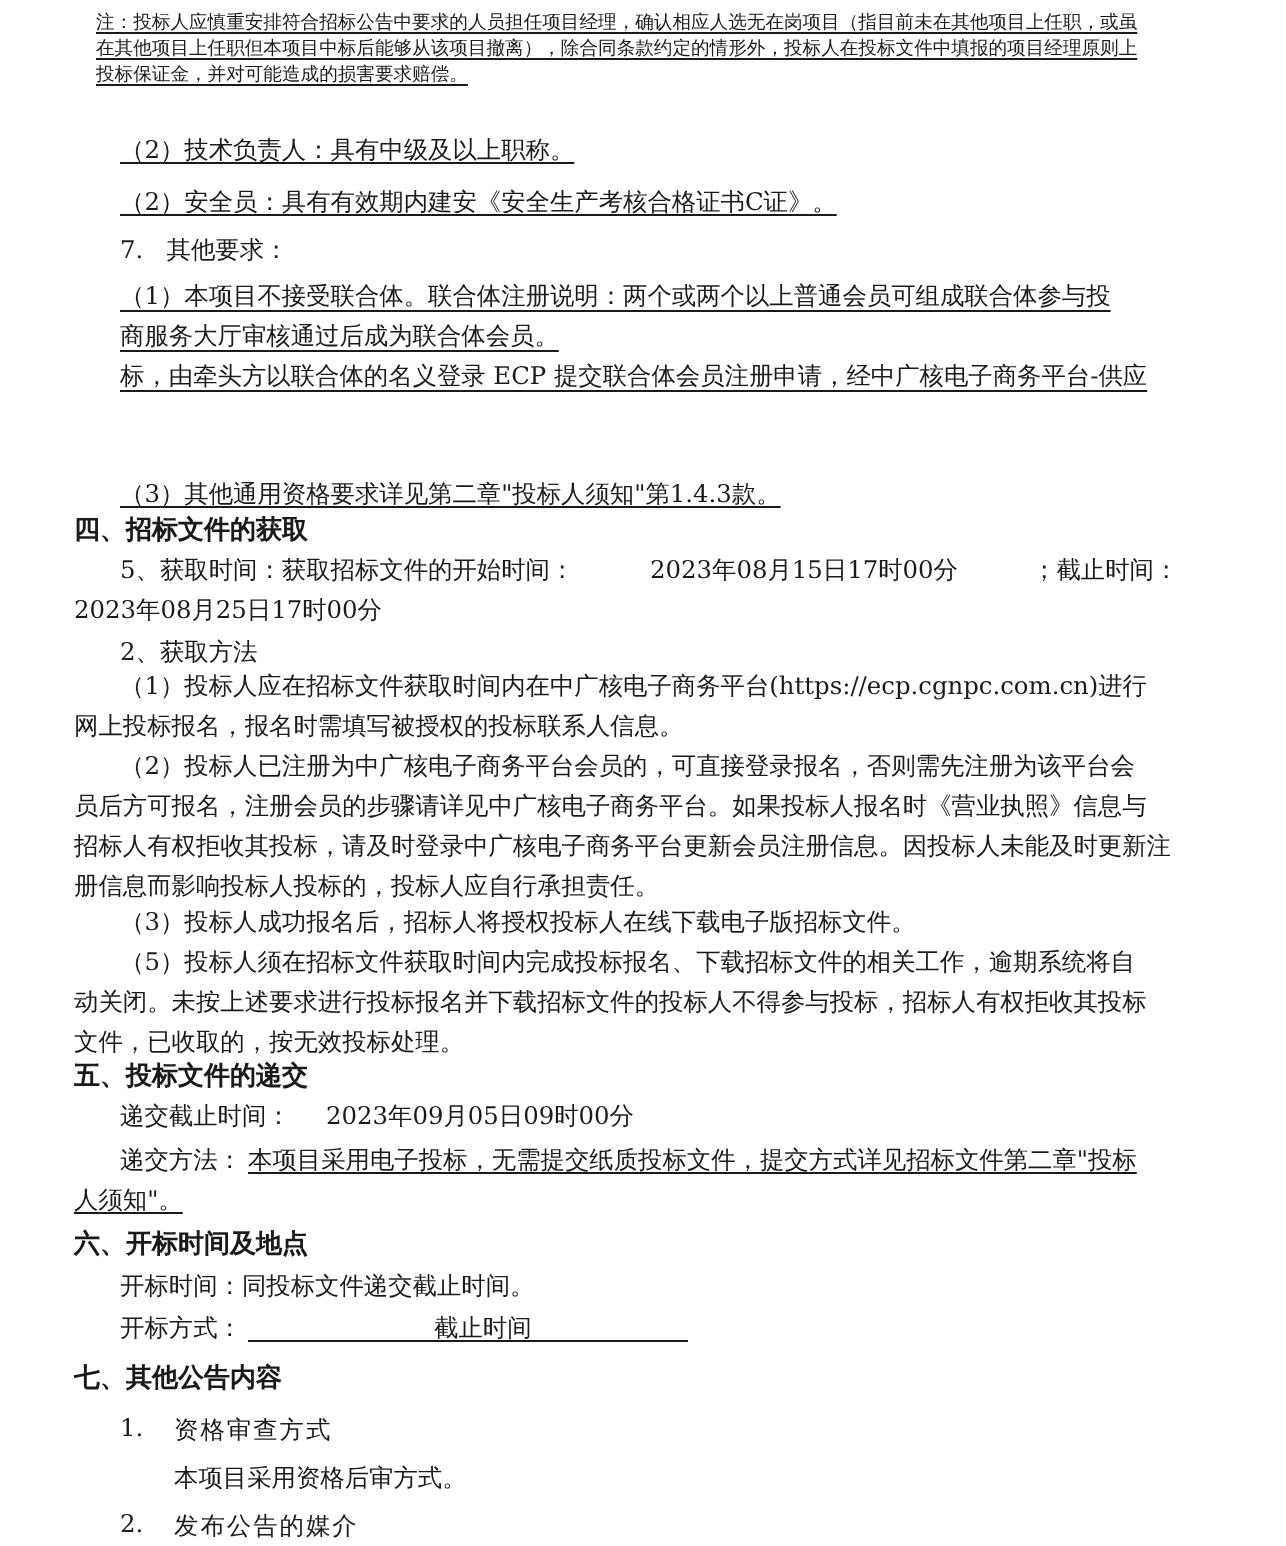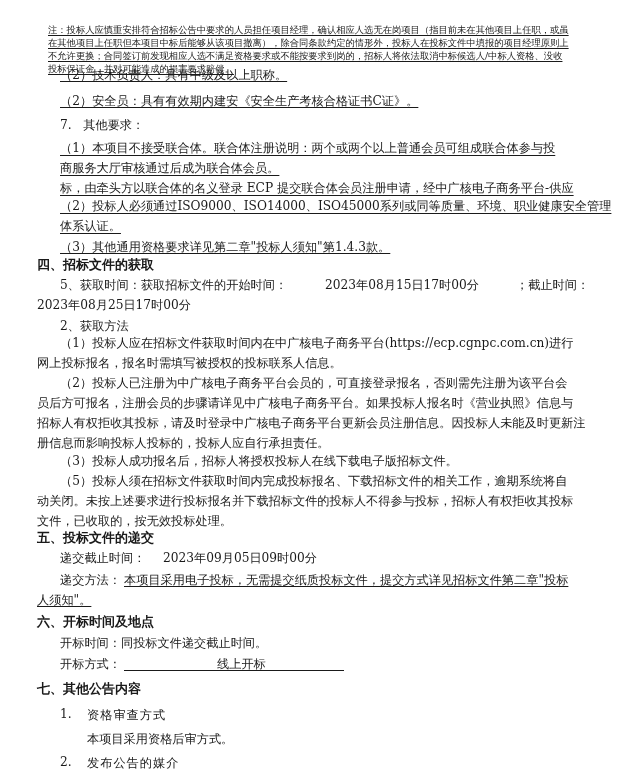--- a/index.html
+++ b/index.html
@@ -4,55 +4,50 @@
   <style>
     html, body { margin: 0; padding: 0; background: #ffffff; }
     body {
       width: 643px; height: 773px; overflow: hidden; position: relative;
       font-family: "DejaVu Serif", "Liberation Serif", serif;
       color: #1a1a1a;
     }
     .page { position: absolute; left: 0; top: 0; width: 643px; height: 773px; }
     .abs { position: absolute; white-space: nowrap; }
     .u { text-decoration: underline; text-underline-offset: 2px; }
-    .note { font-size: 9.3px; line-height: 13px; left: 48px; width: 580px; top: 5px; white-space: normal; margin-top: 18px; }
+    .note { font-size: 9.3px; line-height: 13px; left: 48px; width: 580px; top: 5px; white-space: normal; }
     .note span { text-decoration: underline; text-underline-offset: 2px; }
     .t { font-size: 12.2px; }
     .h { font-family: "DejaVu Sans", "Liberation Sans", sans-serif; font-weight: bold; font-size: 13px; }
     .ul-line { position: absolute; height: 1px; background: #1a1a1a; }
     .blk { position: absolute; white-space: normal; font-size: 12.2px; line-height: 20px; }
     .blk span.uu { text-decoration: underline; text-underline-offset: 3px; margin-top: 16px; }
   </style>
 </head>
 <body>
 
 <div class="page">
 
   <div class="abs note">
     <div><span>注：投标人应慎重安排符合招标公告中要求的人员担任项目经理，确认相应人选无在岗项目（指目前未在其他项目上任职，或虽</span></div>
     <div><span>在其他项目上任职但本项目中标后能够从该项目撤离），除合同条款约定的情形外，投标人在投标文件中填报的项目经理原则上</span></div>
-    <div><span>不允许更换；合同签订前发现相应人选不满足资格要求或不能按要求到岗的，招标人将依法取消中标候选人/中标人资格、没收</span></div>
     <div><span>投标保证金，并对可能造成的损害要求赔偿。</span></div>
   </div>
 
   <div class="abs t u" style="left:60px; top:67px;">（2）技术负责人：具有中级及以上职称。</div>
   <div class="abs t u" style="left:60px; top:93px;">（2）安全员：具有有效期内建安《安全生产考核合格证书C证》。</div>
 
   <div class="abs t" style="left:60px; top:117px;">7.&nbsp;&nbsp;&nbsp;其他要求：</div>
 
   <div class="blk" style="left:60px; top:138px; width:560px;">
     <div><span class="uu">（1）本项目不接受联合体。联合体注册说明：两个或两个以上普通会员可组成联合体参与投</span></div>
     <div><span class="uu">商服务大厅审核通过后成为联合体会员。</span></div>
     <div><span class="uu">标，由牵头方以联合体的名义登录 ECP 提交联合体会员注册申请，经中广核电子商务平台-供应</span></div>
   </div>
 
-  <div class="blk" style="left:60px; top:196px; width:560px;">
-    <div><span class="uu">（2）投标人必须通过ISO9000、ISO14000、ISO45000系列或同等质量、环境、职业健康安全管理</span></div>
-    <div><span class="uu">体系认证。</span></div>
-  </div>
 
   <div class="abs t u" style="left:60px; top:239px;">（3）其他通用资格要求详见第二章"投标人须知"第1.4.3款。</div>
 
   <div class="abs h" style="left:37px; top:256px;">四、招标文件的获取</div>
 
   <div class="abs t" style="left:60px; top:277px;">5、获取时间：获取招标文件的开始时间：</div>
   <div class="abs t" style="left:325px; top:277px;">2023年08月15日17时00分</div>
   <div class="abs t" style="left:516px; top:277px;">；截止时间：</div>
   <div class="abs t" style="left:37px; top:297px;">2023年08月25日17时00分</div>
 
@@ -84,21 +79,21 @@
   <div class="abs t" style="left:60px; top:550px;">递交截止时间：</div>
   <div class="abs t" style="left:163px; top:550px;">2023年09月05日09时00分</div>
 
   <div class="abs t" style="left:60px; top:572px;">递交方法：</div>
   <div class="abs t u" style="left:124px; top:572px;">本项目采用电子投标，无需提交纸质投标文件，提交方式详见招标文件第二章"投标</div>
   <div class="abs t u" style="left:37px; top:592px;">人须知"。</div>
 
   <div class="abs h" style="left:37px; top:613px;">六、开标时间及地点</div>
   <div class="abs t" style="left:60px; top:635px;">开标时间：同投标文件递交截止时间。</div>
   <div class="abs t" style="left:60px; top:656px;">开标方式：</div>
-  <div class="abs t" style="left:217px; top:656px;">线上开标</div>
+  <div class="abs t" style="left:217px; top:656px;">截止时间</div>
   <div class="ul-line" style="left:124px; top:670px; width:220px;"></div>
 
   <div class="abs h" style="left:37px; top:680px;">七、其他公告内容</div>
   <div class="abs t" style="left:60px; top:707px;">1.</div>
   <div class="abs t" style="left:87px; top:707px; letter-spacing:1px;">资格审查方式</div>
   <div class="abs t" style="left:87px; top:731px;">本项目采用资格后审方式。</div>
   <div class="abs t" style="left:60px; top:755px;">2.</div>
   <div class="abs t" style="left:87px; top:755px; letter-spacing:1px;">发布公告的媒介</div>
 
 </div>

